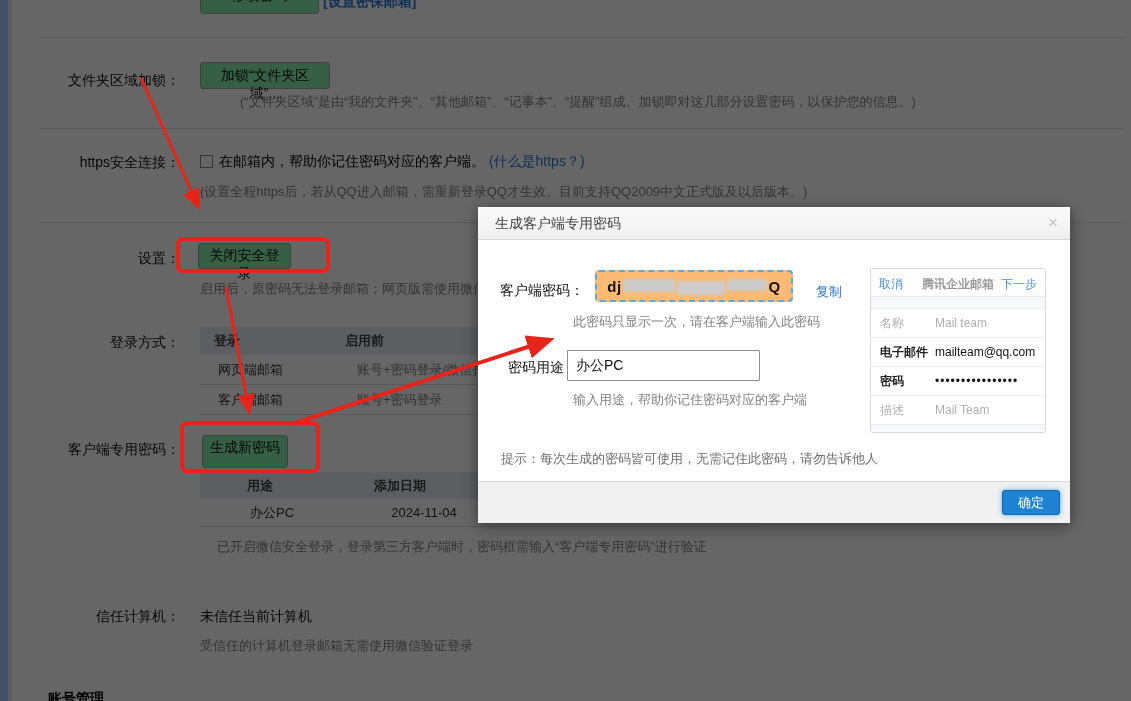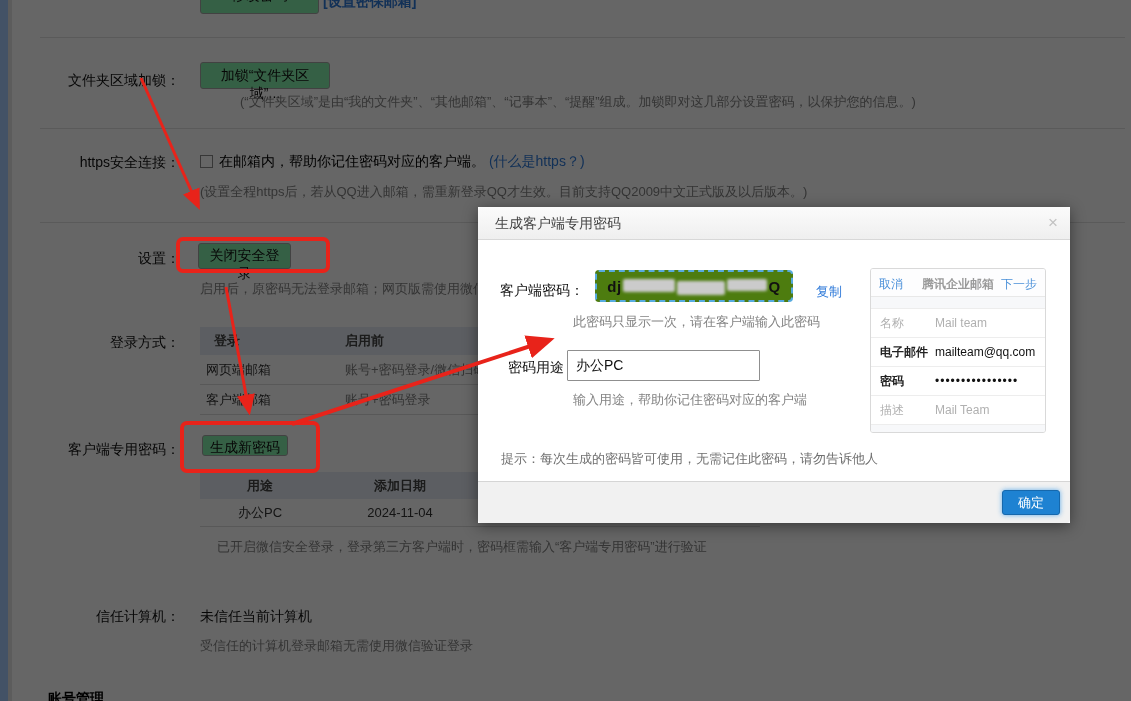--- a/index.html
+++ b/index.html
@@ -20,41 +20,41 @@
   .btn {
     display:inline-block; background:#86efac; border:1px solid #a6a6a6;
     border-radius:3px; padding:4px 14px; font-size:14px; color:#111; text-align:center;
   }
   .hint { color:#838383; font-size:13px; }
   .link { color:#2f7ad9; text-decoration:none; }
   .checkbox { display:inline-block; width:13px; height:13px; border:1px solid #8a8a8a; background:#fff; vertical-align:-2px; margin-right:6px; }
   .tbl { position:absolute; left:200px; width:560px; font-size:13px; }
   .tbl .thead { display:flex; background:#e6ecf4; font-weight:bold; color:#444; align-items:center; }
   .tbl .trow { display:flex; align-items:center; border-bottom:1px solid #dcdcdc; color:#828282; }
-  .tbl .c-label { color:#333; }
+  .tbl .c-label { color:#333;margin-left:12px; }
   .bold-head { font-weight:bold; font-size:14px; color:#000; }
 
   
   #overlay { position:absolute; inset:0; z-index:5; background:rgba(0,0,0,0.60); }
 
   
   #modal {
     position:absolute; left:478px; top:207px; width:592px; height:316px; z-index:20;
     background:#fff; border-radius:0; box-shadow:0 3px 14px rgba(0,0,0,0.45);
   }
   #modal .mhead {
     position:relative; height:33px; border-radius:4px 4px 0 0;
     background:linear-gradient(#fbfbfb,#efefef); border-bottom:1px solid #d8d8d8;
   }
   #modal .mtitle { position:absolute; left:17px; top:8px; font-size:14px; color:#444; }
   #modal .mclose { position:absolute; right:12px; top:6px; font-size:17px; color:#c2c2c2; cursor:pointer; }
   .pw-label { left:22px; top:75px; font-size:14px; color:#111; }
   .pw-box {
     left:117px; top:63px; width:198px; height:32px;
-    border:2px dashed #57abdf; border-radius:4px; background:#4d7c0f;
+    border:2px dashed #57abdf; border-radius:4px; background:#fdba74;
     display:flex; align-items:center; justify-content:center;
   }
   .pw-text { font-weight:bold; font-size:15px; color:#111; letter-spacing:0.5px; }
   .blurblock { display:inline-block; background:#cbcbcb; border-radius:2px; filter:blur(1.6px); vertical-align:middle; }
   .b1 { width:52px; height:13px; margin:0 1px 2px 1px; }
   .b2 { width:48px; height:14px; margin:4px 1px 0 1px; }
   .b3 { width:40px; height:12px; margin:0 2px 3px 1px; }
   .copy-link { left:338px; top:76px; font-size:13px; }
   .pw-hint { left:95px; top:106px; }
   .usage-label { left:30px; top:152px; font-size:14px; color:#111; }
@@ -139,21 +139,21 @@
       <div class="c-label" style="width:140px; padding-left:6px;">网页端邮箱</div>
       <div style="padding-left:5px;">账号+密码登录/微信扫码登</div>
     </div>
     <div class="trow" style="height:30px;">
       <div class="c-label" style="width:140px; padding-left:6px;">客户端邮箱</div>
       <div style="padding-left:5px;">账号+密码登录</div>
     </div>
   </div>
 
   <div class="abs row-label" style="left:10px; top:441px;">客户端专用密码：</div>
-  <div class="abs btn" style="left:202px; top:435px; width:86px; height:21px; padding:3px 4px;">生成新密码</div>
+  <div class="abs btn" style="left:202px; top:435px; width:86px; height:33px; padding:3px 4px;">生成新密码</div>
   <div class="tbl" style="top:472px;">
     <div class="thead" style="height:27px;">
       <div style="width:120px; text-align:center;">用途</div>
       <div style="width:160px; text-align:center;">添加日期</div>
     </div>
     <div class="trow" style="height:28px;">
       <div class="c-label" style="width:120px; text-align:center;">办公PC</div>
       <div class="c-label" style="width:160px; text-align:center;">2024-11-04</div>
     </div>
   </div>

